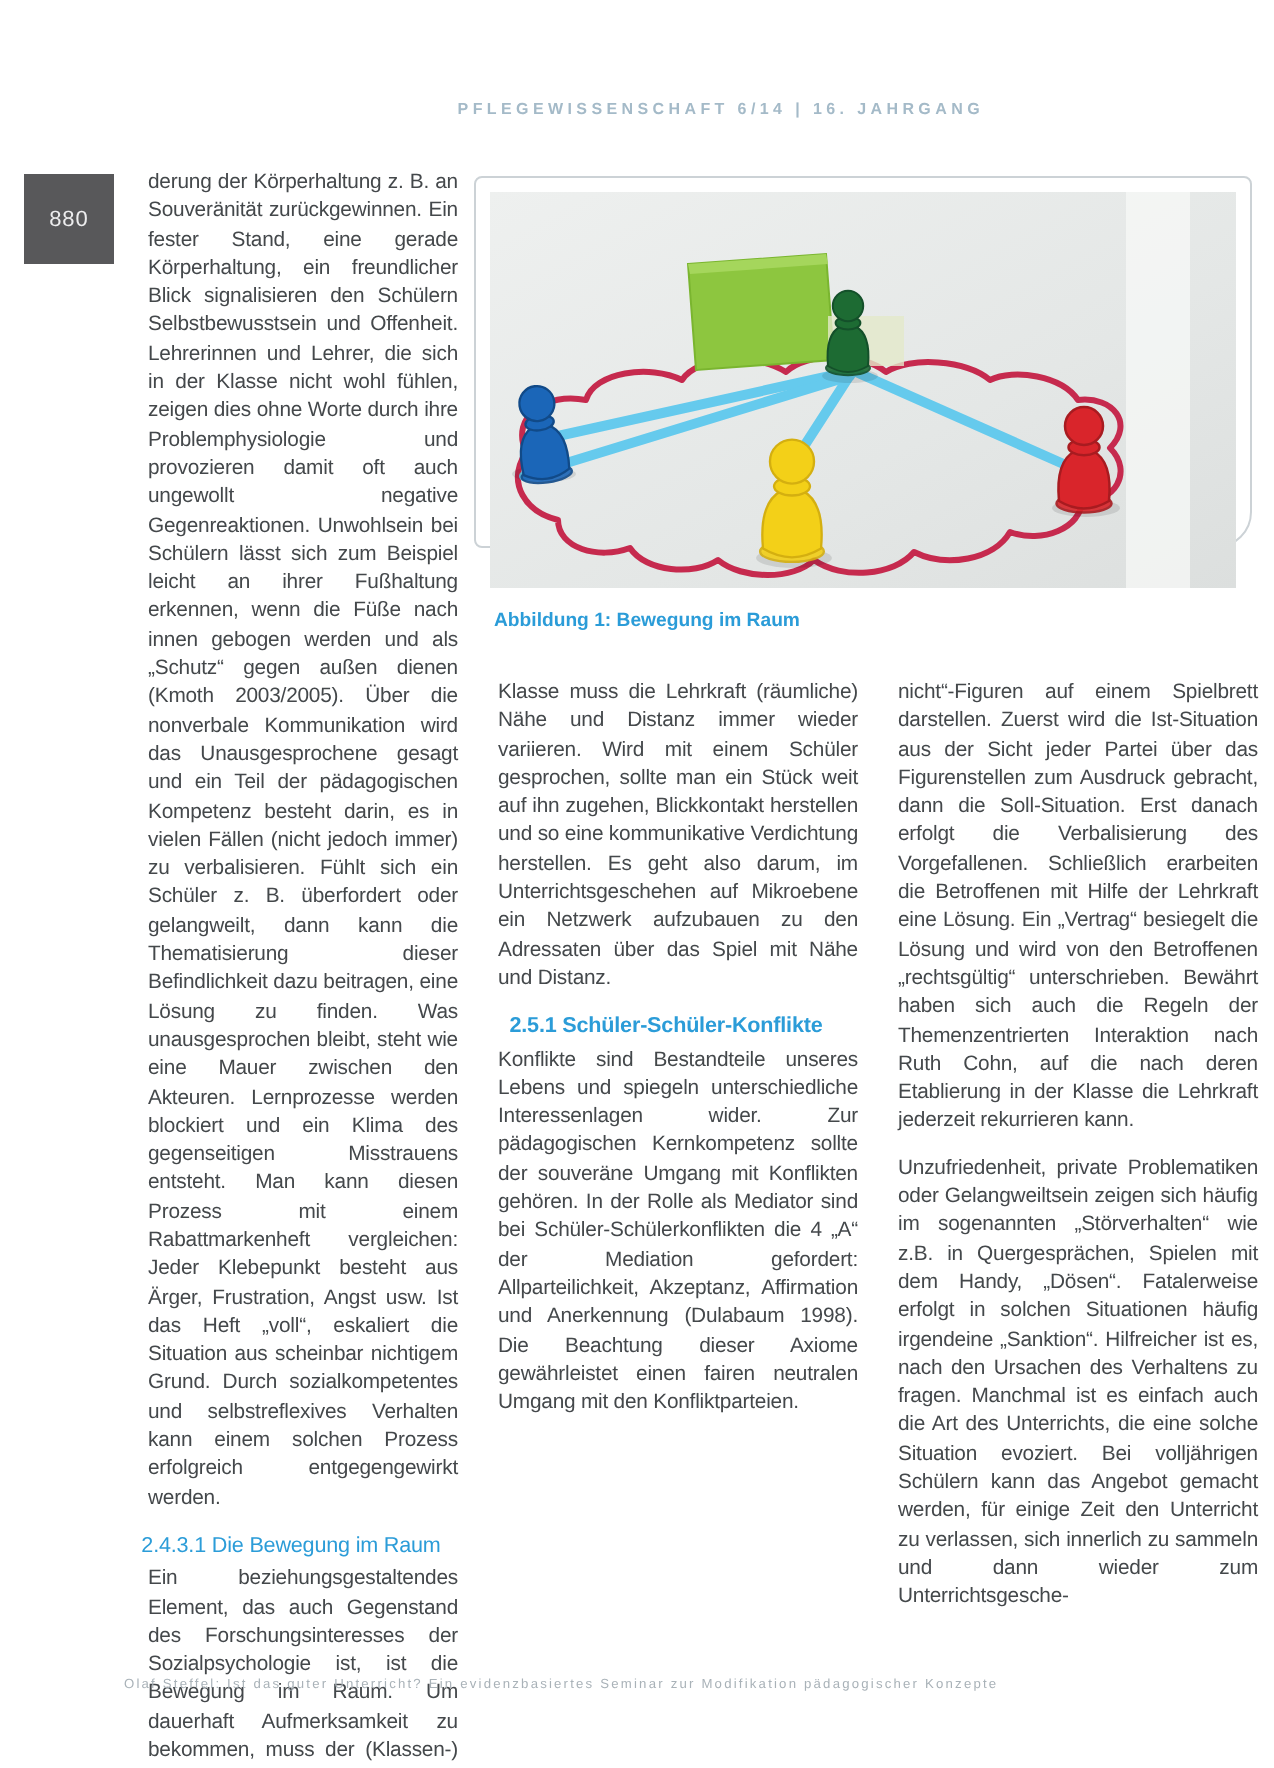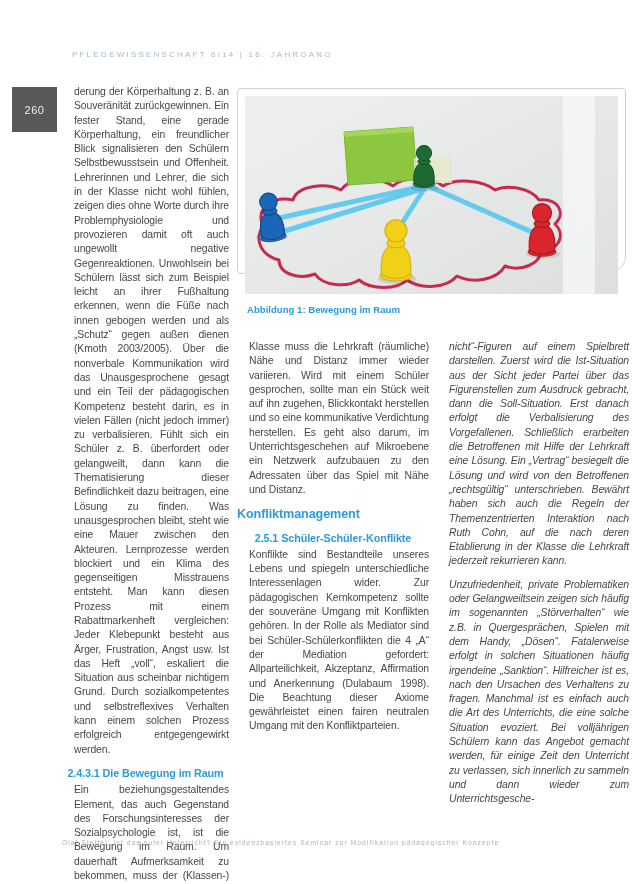--- a/index.html
+++ b/index.html
@@ -2,36 +2,37 @@
 <html lang="de"><head>
 <meta charset="utf-8">
 <style>
   html,body{margin:0;padding:0;}
   body{
     width:637px;height:884px;position:relative;background:#ffffff;
     font-family:"Liberation Sans","DejaVu Sans",sans-serif;overflow:hidden;
   }
   .journal-header{
     position:absolute;left:72px;top:50px;width:420px;
-    font-size:8px;letter-spacing:2.2px;color:#a4bac8;font-weight:normal;
+    font-size:8px;letter-spacing:2.2px;color:#a4bac8;font-weight:bold;
     text-transform:uppercase;
+    text-align:right;
   }
   .page-badge{
     position:absolute;left:12px;top:87px;width:45px;height:45px;
     background:#58585a;color:#ededee;display:flex;align-items:center;justify-content:center;
     font-size:11px;letter-spacing:.5px;
   }
   .col{
     position:absolute;top:340px;width:192px;
     font-size:10.4px;line-height:14.3px;color:#44484b;text-align:justify;
     letter-spacing:-0.1px;
   }
   #col1{left:62px;top:85px;width:167px;}
   #col2{left:237px;}
-  #col3{left:437px;font-style:italic;}
+  #col3{left:437px;}
   .col p{margin:0 0 9px 12px;}
   .col p:last-child{margin-bottom:0;}
   .subhead{
     color:#2b9cd8;font-weight:600;font-size:10.8px;margin:4px 0 3px 0;text-align:center;
   }
   .sectionhead{
     color:#2b9cd8;font-weight:bold;font-size:12.6px;margin:10px 0 9px 0;text-align:left;
   }
   .figure-frame{
     position:absolute;left:237px;top:88px;width:389px;height:186px;
@@ -45,21 +46,21 @@
     position:absolute;left:62px;top:839px;width:565px;
     font-size:6.6px;letter-spacing:1.1px;color:#a9b2b8;white-space:nowrap;overflow:hidden;
   }
 </style>
 </head>
 <body>
 
 <div class="journal-header">PFLEGEWISSENSCHAFT 6/14  |  16. Jahrgang</div>
 
 <div class="page-badge">
-  <span>260</span>
+  <span>880</span>
 </div>
 
 <div class="figure-frame">
   <svg width="373" height="198" viewBox="0 0 373 198" aria-hidden="true">
     <defs>
       <linearGradient id="board" x1="0" y1="0" x2="1" y2="1">
         <stop offset="0" stop-color="#eef0ef"></stop>
         <stop offset="0.6" stop-color="#e4e7e6"></stop>
         <stop offset="1" stop-color="#dcdfde"></stop>
       </linearGradient>
@@ -120,27 +121,26 @@
     </g>
     <g transform="translate(297,137) scale(1.25)" fill="#d9252b" stroke="#a81b20" stroke-width="1">
       <use href="#pawn-shape"></use>
     </g>
   </svg>
   <div class="figure-caption">Abbildung 1: Bewegung im Raum</div>
 </div>
 
 <div class="col" id="col1">
   <p>derung der Körperhaltung z. B. an Souveränität zurückgewinnen. Ein fester Stand, eine gerade Körperhaltung, ein freundlicher Blick signalisieren den Schülern Selbstbewusstsein und Offenheit. Lehrerinnen und Lehrer, die sich in der Klasse nicht wohl fühlen, zeigen dies ohne Worte durch ihre Problemphysiologie und provozieren damit oft auch ungewollt negative Gegenreaktionen. Unwohlsein bei Schülern lässt sich zum Beispiel leicht an ihrer Fußhaltung erkennen, wenn die Füße nach innen gebogen werden und als „Schutz“ gegen außen dienen (Kmoth 2003/2005). Über die nonverbale Kommunikation wird das Unausgesprochene gesagt und ein Teil der pädagogischen Kompetenz besteht darin, es in vielen Fällen (nicht jedoch immer) zu verbalisieren. Fühlt sich ein Schüler z. B. überfordert oder gelangweilt, dann kann die Thematisierung dieser Befindlichkeit dazu beitragen, eine Lösung zu finden. Was unausgesprochen bleibt, steht wie eine Mauer zwischen den Akteuren. Lernprozesse werden blockiert und ein Klima des gegenseitigen Misstrauens entsteht. Man kann diesen Prozess mit einem Rabattmarkenheft vergleichen: Jeder Klebepunkt besteht aus Ärger, Frustration, Angst usw. Ist das Heft „voll“, eskaliert die Situation aus scheinbar nichtigem Grund. Durch sozialkompetentes und selbstreflexives Verhalten kann einem solchen Prozess erfolgreich entgegengewirkt werden.</p>
-  <div class="subhead" style="font-weight:bold;">2.4.3.1 Die Bewegung im Raum</div>
+  <div class="subhead" style="font-weight:normal;">2.4.3.1 Die Bewegung im Raum</div>
   <p>Ein beziehungsgestaltendes Element, das auch Gegenstand des Forschungsinteresses der Sozialpsychologie ist, ist die Bewegung im Raum. Um dauerhaft Aufmerksamkeit zu bekommen, muss der (Klassen-) raum im wahrsten Sinne des Wortes eingenommen werden. Statisches Stehen hinter dem Lehrerpult ermüdet die Klasse und schafft Distanz, weil sich kaum jemand persönlich angesprochen fühlt. In der Interaktion mit der</p>
 </div>
 
 <div class="col" id="col2">
   <p>Klasse muss die Lehrkraft (räumliche) Nähe und Distanz immer wieder variieren. Wird mit einem Schüler gesprochen, sollte man ein Stück weit auf ihn zugehen, Blickkontakt herstellen und so eine kommunikative Verdichtung herstellen. Es geht also darum, im Unterrichtsgeschehen auf Mikroebene ein Netzwerk aufzubauen zu den Adressaten über das Spiel mit Nähe und Distanz.</p>
-  <div class="sectionhead">Konfliktmanagement</div>
   <div class="subhead">2.5.1 Schüler-Schüler-Konflikte</div>
   <p>Konflikte sind Bestandteile unseres Lebens und spiegeln unterschiedliche Interessenlagen wider. Zur pädagogischen Kernkompetenz sollte der souveräne Umgang mit Konflikten gehören. In der Rolle als Mediator sind bei Schüler-Schülerkonflikten die 4 „A“ der Mediation gefordert: Allparteilichkeit, Akzeptanz, Affirmation und Anerkennung (Dulabaum 1998). Die Beachtung dieser Axiome gewährleistet einen fairen neutralen Umgang mit den Konfliktparteien.</p>
 </div>
 
 <div class="col" id="col3">
   <p>nicht“-Figuren auf einem Spielbrett darstellen. Zuerst wird die Ist-Situation aus der Sicht jeder Partei über das Figurenstellen zum Ausdruck gebracht, dann die Soll-Situation. Erst danach erfolgt die Verbalisierung des Vorgefallenen. Schließlich erarbeiten die Betroffenen mit Hilfe der Lehrkraft eine Lösung. Ein „Vertrag“ besiegelt die Lösung und wird von den Betroffenen „rechtsgültig“ unterschrieben. Bewährt haben sich auch die Regeln der Themenzentrierten Interaktion nach Ruth Cohn, auf die nach deren Etablierung in der Klasse die Lehrkraft jederzeit rekurrieren kann.</p>
   <p>Unzufriedenheit, private Problematiken oder Gelangweiltsein zeigen sich häufig im sogenannten „Störverhalten“ wie z.B. in Quergesprächen, Spielen mit dem Handy, „Dösen“. Fatalerweise erfolgt in solchen Situationen häufig irgendeine „Sanktion“. Hilfreicher ist es, nach den Ursachen des Verhaltens zu fragen. Manchmal ist es einfach auch die Art des Unterrichts, die eine solche Situation evoziert. Bei volljährigen Schülern kann das Angebot gemacht werden, für einige Zeit den Unterricht zu verlassen, sich innerlich zu sammeln und dann wieder zum Unterrichtsgesche-</p>
 </div>
 
 <div class="page-footer">Olaf Steffel: Ist das guter Unterricht? Ein evidenzbasiertes Seminar zur Modifikation pädagogischer Konzepte</div>

